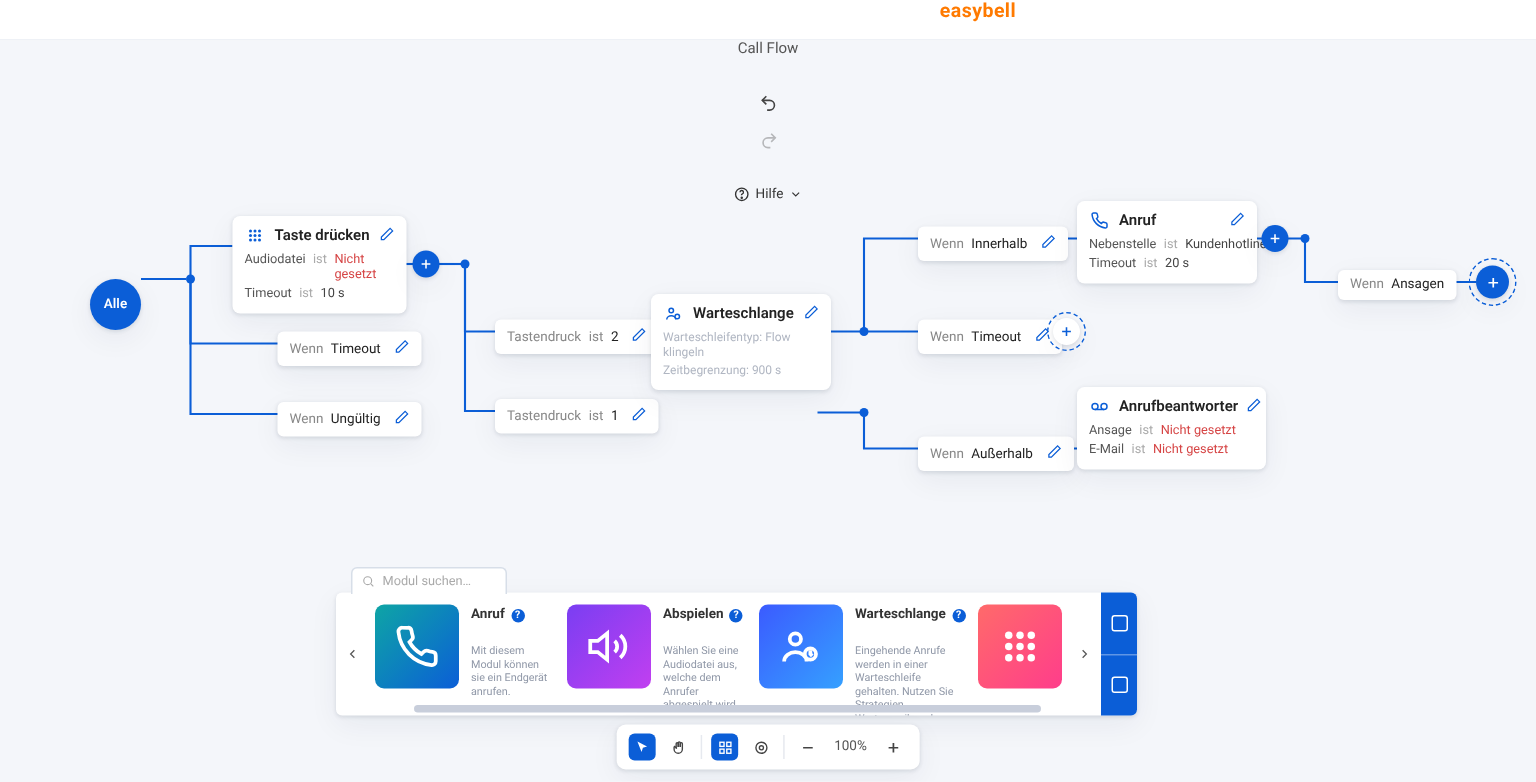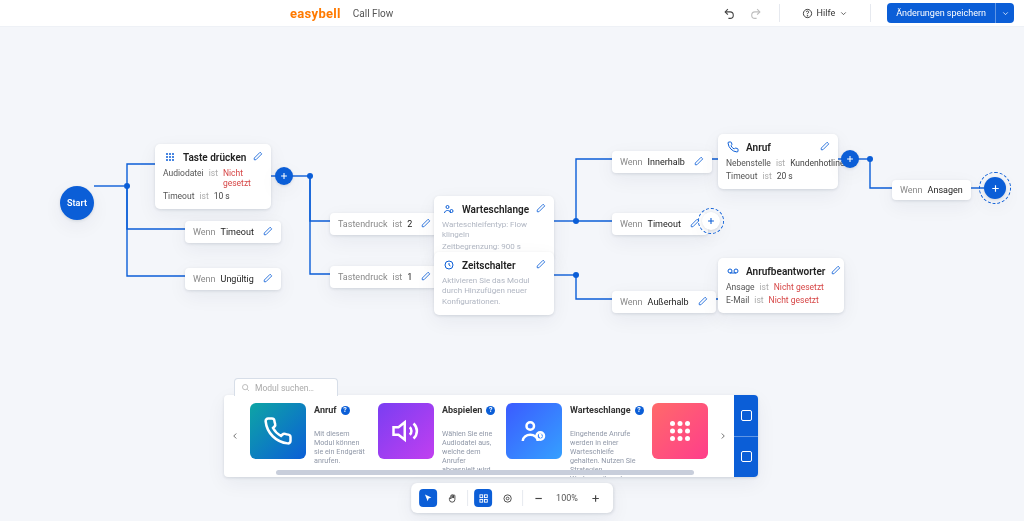--- a/index.html
+++ b/index.html
@@ -25,20 +25,21 @@
   }
 
   
   .header{
     background:#fff;
     height:26px;
     display:flex;align-items:center;
     padding:0 10px;
     gap:12px;
     border-bottom:1px solid #eef1f6;
+    flex-direction:column;
   }
   .logo{color:var(--orange);font-weight:700;font-size:13px;letter-spacing:.3px; margin-left:280px;}
   .title{font-size:10px;color:#555;}
   .spacer{flex:1;}
   .hdr-icon{width:14px;height:14px;display:inline-flex;align-items:center;justify-content:center;color:#444;border-radius:3px;}
   .hdr-sep{width:1px;height:18px;background:#e6e9ef;margin:0 4px;}
   .btn-primary{
     display:flex;align-items:center;background:var(--blue);color:#fff;border-radius:4px;overflow:hidden;
     height:20px;font-size:9px;
   }
@@ -218,21 +219,21 @@
 
     <path class="line" d="M957 162 H984"></path>
   </svg>
 
   <div class="dot-node" style="left:127px;top:160px"></div>
   <div class="dot-node" style="left:310px;top:150px"></div>
   <div class="dot-node" style="left:576px;top:195px"></div>
   <div class="dot-node" style="left:576px;top:249px"></div>
   <div class="dot-node" style="left:870px;top:133px"></div>
 
-  <div class="start">Start</div>
+  <div class="start">Alle</div>
 
   <div class="card" style="left:155px;top:118px;width:100px">
     <div class="hdr">
       <span class="icn">
         <svg width="12" height="12" viewBox="0 0 24 24" fill="currentColor">
             <circle cx="6" cy="6" r="2"></circle>
             <circle cx="12" cy="6" r="2"></circle>
             <circle cx="18" cy="6" r="2"></circle>
             <circle cx="6" cy="12" r="2"></circle>
             <circle cx="12" cy="12" r="2"></circle>
@@ -312,35 +313,20 @@
       </span>
       <span class="ttl">Warteschlange</span>
       <span class="edit"><svg class="pencil" viewBox="0 0 24 24" fill="none" stroke="currentColor" stroke-width="2">
             <path d="M17 3l4 4L7 21H3v-4L17 3z"></path>
           </svg></span>
     </div>
     <div class="hint">Warteschleifentyp: Flow klingeln</div>
     <div class="hint" style="margin-top:1px">Zeitbegrenzung: 900 s</div>
   </div>
 
-  <div class="card" style="left:434px;top:226px;width:104px">
-    <div class="hdr">
-      <span class="icn">
-        <svg width="12" height="12" viewBox="0 0 24 24" fill="none" stroke="currentColor" stroke-width="2">
-            <circle cx="12" cy="12" r="8"></circle>
-            <path d="M12 8v4l3 2"></path>
-          </svg>
-      </span>
-      <span class="ttl">Zeitschalter</span>
-      <span class="edit"><svg class="pencil" viewBox="0 0 24 24" fill="none" stroke="currentColor" stroke-width="2">
-            <path d="M17 3l4 4L7 21H3v-4L17 3z"></path>
-          </svg></span>
-    </div>
-    <div class="hint">Aktivieren Sie das Modul durch Hinzufügen neuer Konfigurationen.</div>
-  </div>
 
   <div class="pill" style="left:612px;top:125px">
     <span class="pre">Wenn</span>
     <b>Innerhalb</b>
     <span class="edit"><svg class="pencil" viewBox="0 0 24 24" fill="none" stroke="currentColor" stroke-width="2">
           <path d="M17 3l4 4L7 21H3v-4L17 3z"></path>
         </svg></span>
   </div>
 
   <div class="pill" style="left:612px;top:187px">

